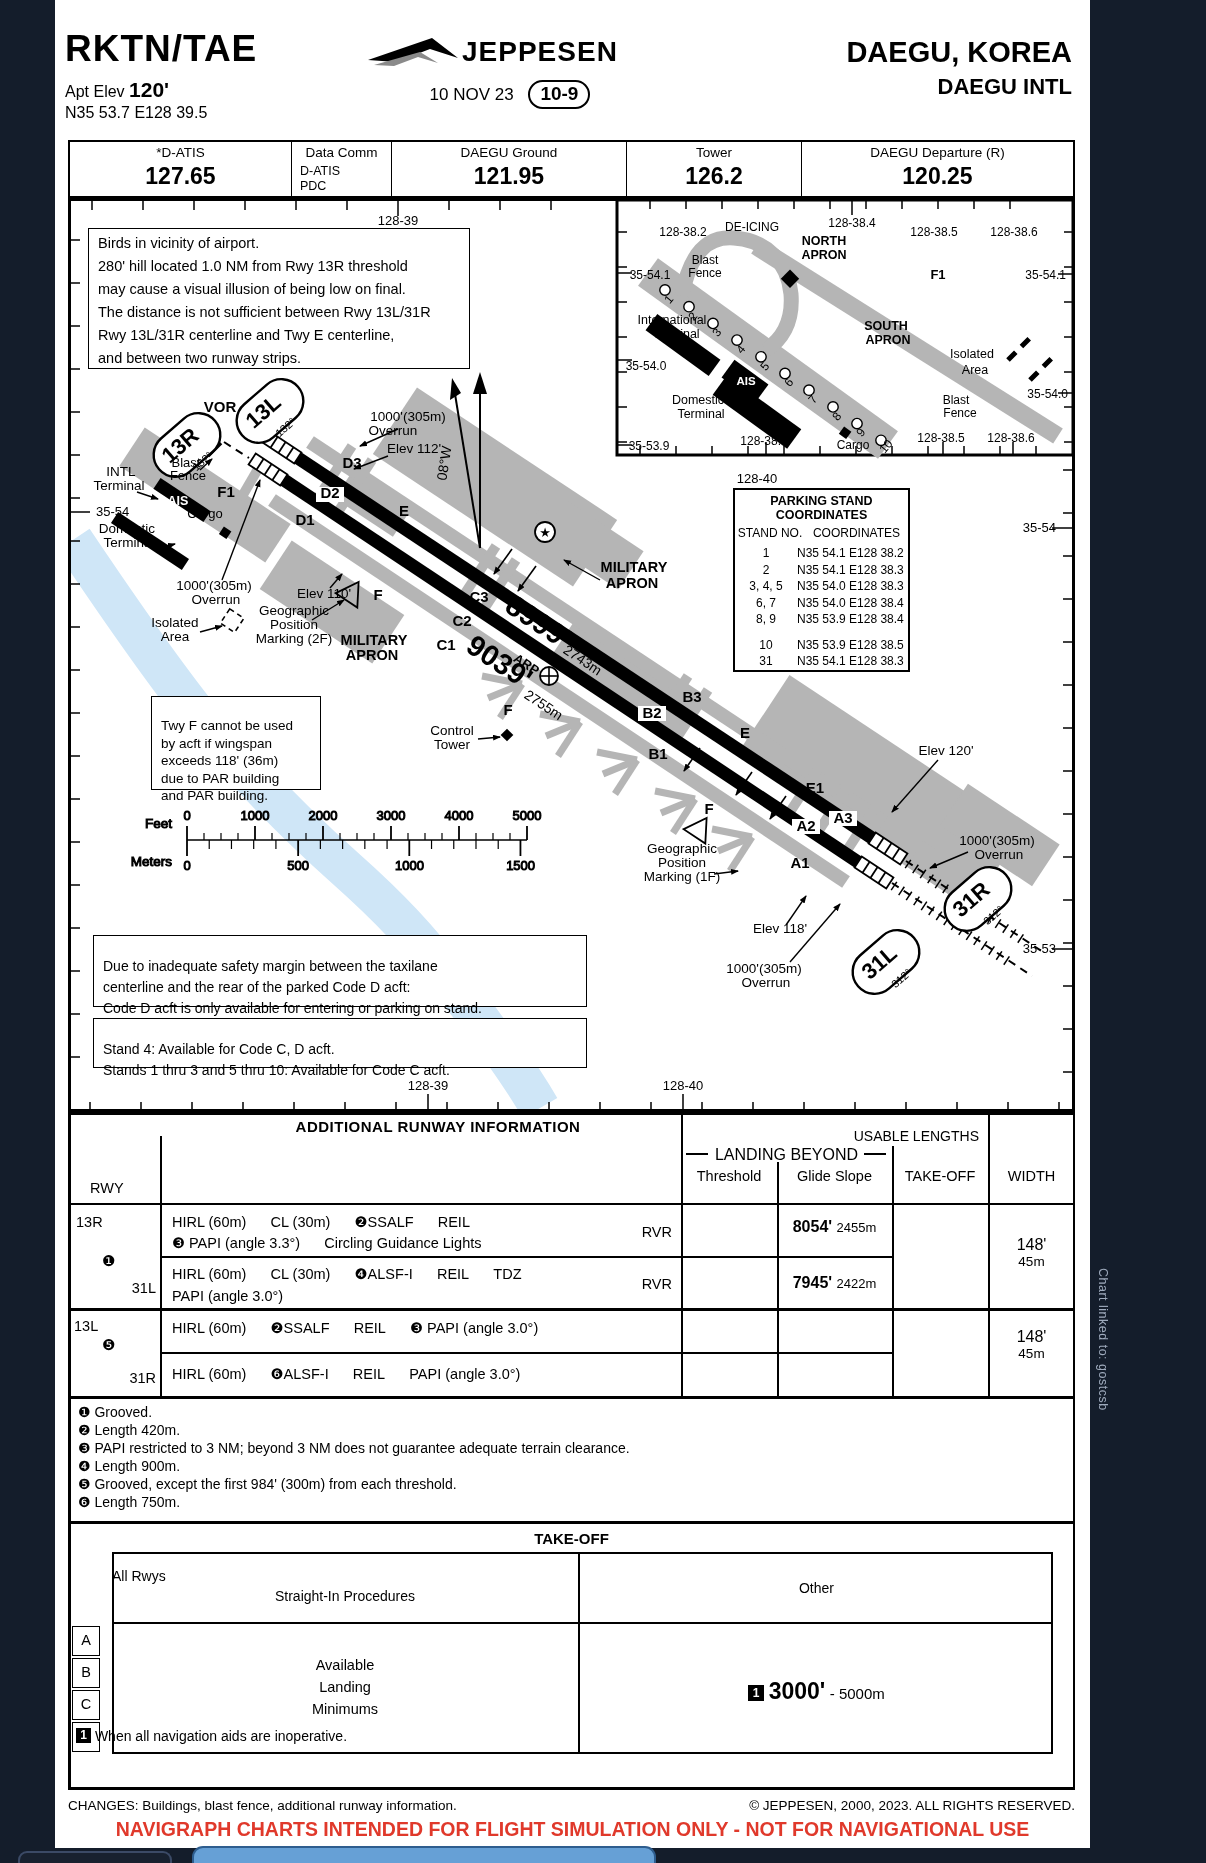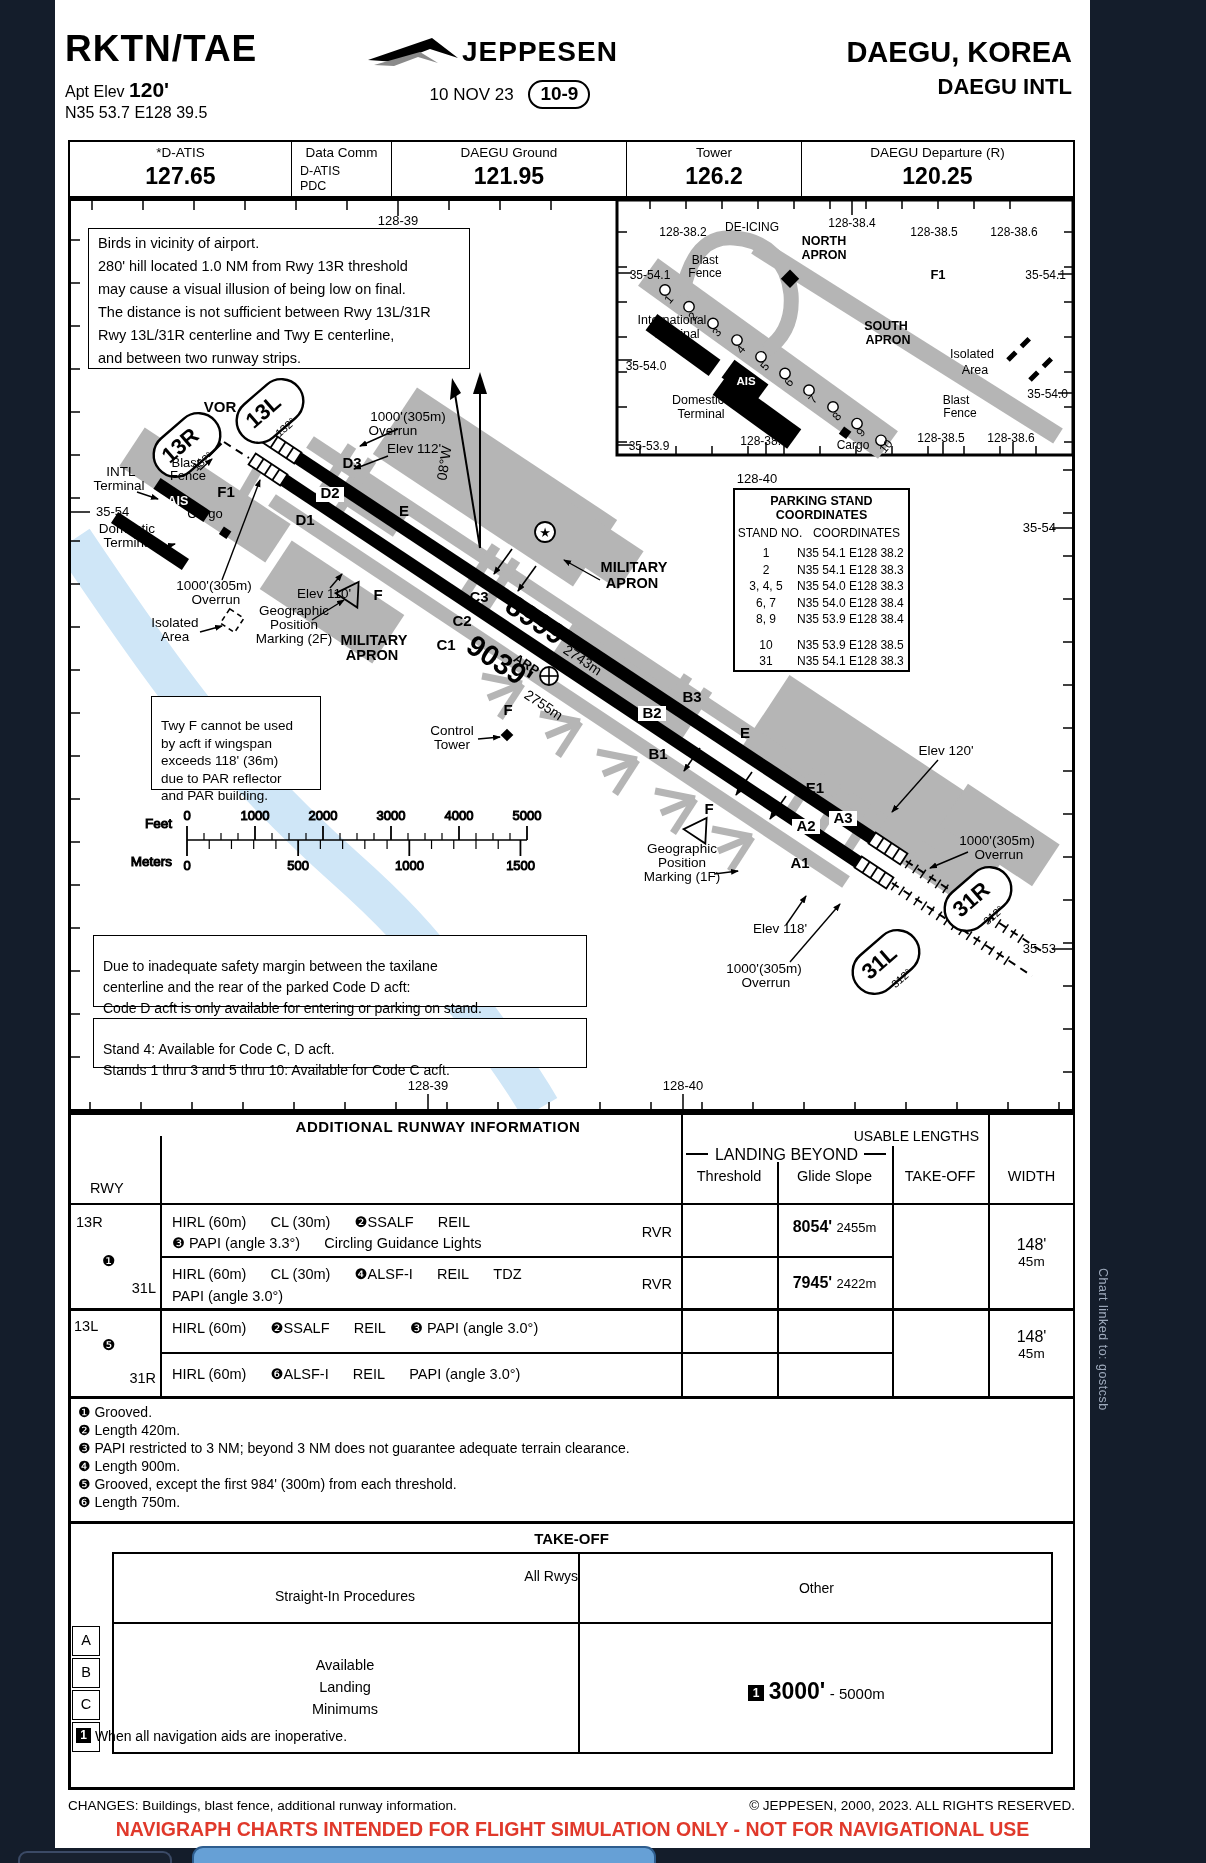--- a/index.html
+++ b/index.html
@@ -635,21 +635,21 @@
     <div>280' hill located 1.0 NM from Rwy 13R threshold</div>
     <div>may cause a visual illusion of being low on final.</div>
     <div>The distance is not sufficient between Rwy 13L/31R</div>
     <div>Rwy 13L/31R centerline and Twy E centerline,</div>
     <div>and between two runway strips.</div>
   </div>
   <div class="notebox2" style="left:151px;top:696px;width:170px;height:94px;font-size:13.5px;line-height:17.5px;">
     <div>Twy F cannot be used</div>
     <div>by acft if wingspan</div>
     <div>exceeds 118' (36m)</div>
-    <div>due to PAR reflector</div>
+    <div>due to PAR building</div>
     <div>and PAR building.</div>
   </div>
   <div class="notebox2" style="left:93px;top:935px;width:494px;height:72px;">
     <div>Due to inadequate safety margin between the taxilane</div>
     <div>centerline and the rear of the parked Code D acft:</div>
     <div>Code D acft is only available for entering or parking on stand.</div>
   </div>
   <div class="notebox2" style="left:93px;top:1018px;width:494px;height:50px;">
     <div>Stand 4: Available for Code C, D acft.</div>
     <div>Stands 1 thru 3 and 5 thru 10: Available for Code C acft.</div>
@@ -759,21 +759,21 @@
     <div class="line" style="left:68px;top:1112px;width:2.5px;height:412px;"></div>
     <div class="line" style="left:1072.5px;top:1112px;width:2.5px;height:412px;"></div>
     <div class="line" style="left:68px;top:1521px;width:1007px;height:3px;"></div>
   </div>
 
   <div>
     <div class="abs" style="left:68px;top:1530px;width:1007px;text-align:center;font-size:15px;font-weight:700;">TAKE-OFF</div>
     <div class="abs" style="left:112px;top:1552px;width:941px;height:202px;border:2px solid #000;box-sizing:border-box;"></div>
     <div class="line" style="left:112px;top:1622px;width:941px;height:2px;"></div>
     <div class="line" style="left:578px;top:1552px;width:2px;height:202px;"></div>
-    <div class="abs" style="left:112px;top:1568px;width:466px;text-align:right;font-size:14px;">All Rwys</div>
+    <div class="abs" style="left:112px;top:1568px;width:466px;text-align:left;font-size:14px;">All Rwys</div>
     <div class="abs" style="left:112px;top:1588px;width:466px;text-align:center;font-size:14px;">Straight-In Procedures</div>
     <div class="abs" style="left:580px;top:1580px;width:473px;text-align:center;font-size:14px;">Other</div>
     <div class="abs" style="left:72px;top:1626px;width:28px;height:30px;border:1.5px solid #000;box-sizing:border-box;text-align:center;line-height:27px;font-size:14.5px;">A</div>
     <div class="abs" style="left:72px;top:1658px;width:28px;height:30px;border:1.5px solid #000;box-sizing:border-box;text-align:center;line-height:27px;font-size:14.5px;">B</div>
     <div class="abs" style="left:72px;top:1690px;width:28px;height:30px;border:1.5px solid #000;box-sizing:border-box;text-align:center;line-height:27px;font-size:14.5px;">C</div>
     <div class="abs" style="left:72px;top:1722px;width:28px;height:30px;border:1.5px solid #000;box-sizing:border-box;text-align:center;line-height:27px;font-size:14.5px;">D</div>
     <div class="abs" style="left:112px;top:1654px;width:466px;text-align:center;font-size:14.5px;line-height:22px;">
       <div>Available</div>
         <div>Landing</div>
         <div>Minimums</div>

